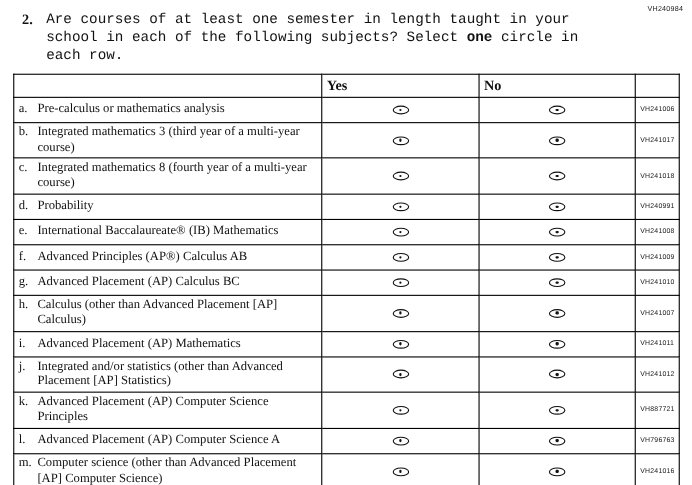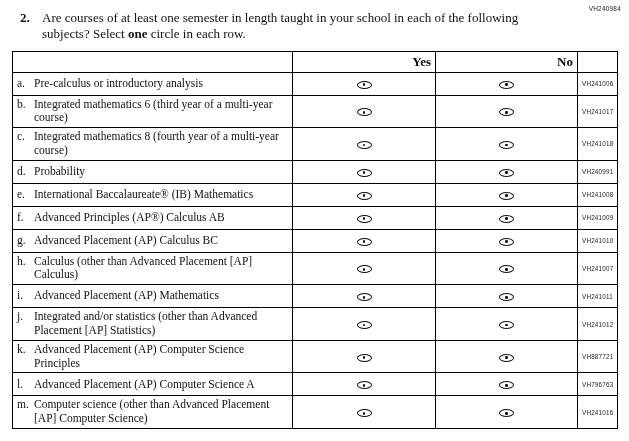--- a/index.html
+++ b/index.html
@@ -32,40 +32,41 @@
   .qnum {
     font-weight: bold;
     font-size: 13px;
     width: 22px;
     flex: none;
   }
   .qtext {
     font-size: 13px;
     max-width: 505px;
     line-height: 1.25;
+    font-family: Liberation Mono, monospace;
   }
   table.subjects {
     border-collapse: collapse;
     margin: 2px 12px 0 12px;
     width: 605px;
     table-layout: fixed;
   }
   table.subjects th, table.subjects td {
     border: 1px solid #000;
     padding: 2px 4px;
     vertical-align: middle;
   }
   col.c-label { width: 280px; }
   col.c-yes   { width: 143px; }
   col.c-no    { width: 142px; }
   col.c-code  { width: 40px;  }
   th.hdr {
     font-size: 13px;
     font-weight: bold;
-    text-align: right;
+    text-align: left;
     padding: 3px 0;
   }
   td.label-cell {
     font-size: 11.5px;
     line-height: 1.2;
     padding: 3px 4px 3px 4px;
   }
   .row-flex { display: flex; }
   .row-flex .letter { width: 17px; flex: none; }
   .row-flex .label  { flex: 1; }
@@ -122,32 +123,32 @@
       <th class="hdr">Yes</th>
       <th class="hdr">No</th>
       <th class="hdr"></th>
     </tr>
   </thead>
   <tbody>
       <tr>
         <td class="label-cell">
           <div class="row-flex">
             <span class="letter">a.</span>
-            <span class="label">Pre-calculus or introductory analysis</span>
+            <span class="label">Pre-calculus or mathematics analysis</span>
           </div>
         </td>
         <td class="opt-cell"><span class="bubble"></span></td>
         <td class="opt-cell"><span class="bubble"></span></td>
         <td class="code-cell">VH241006</td>
       </tr>
       <tr>
         <td class="label-cell">
           <div class="row-flex">
             <span class="letter">b.</span>
-            <span class="label">Integrated mathematics 6 (third year of a multi-year course)</span>
+            <span class="label">Integrated mathematics 3 (third year of a multi-year course)</span>
           </div>
         </td>
         <td class="opt-cell"><span class="bubble"></span></td>
         <td class="opt-cell"><span class="bubble"></span></td>
         <td class="code-cell">VH241017</td>
       </tr>
       <tr>
         <td class="label-cell">
           <div class="row-flex">
             <span class="letter">c.</span>

